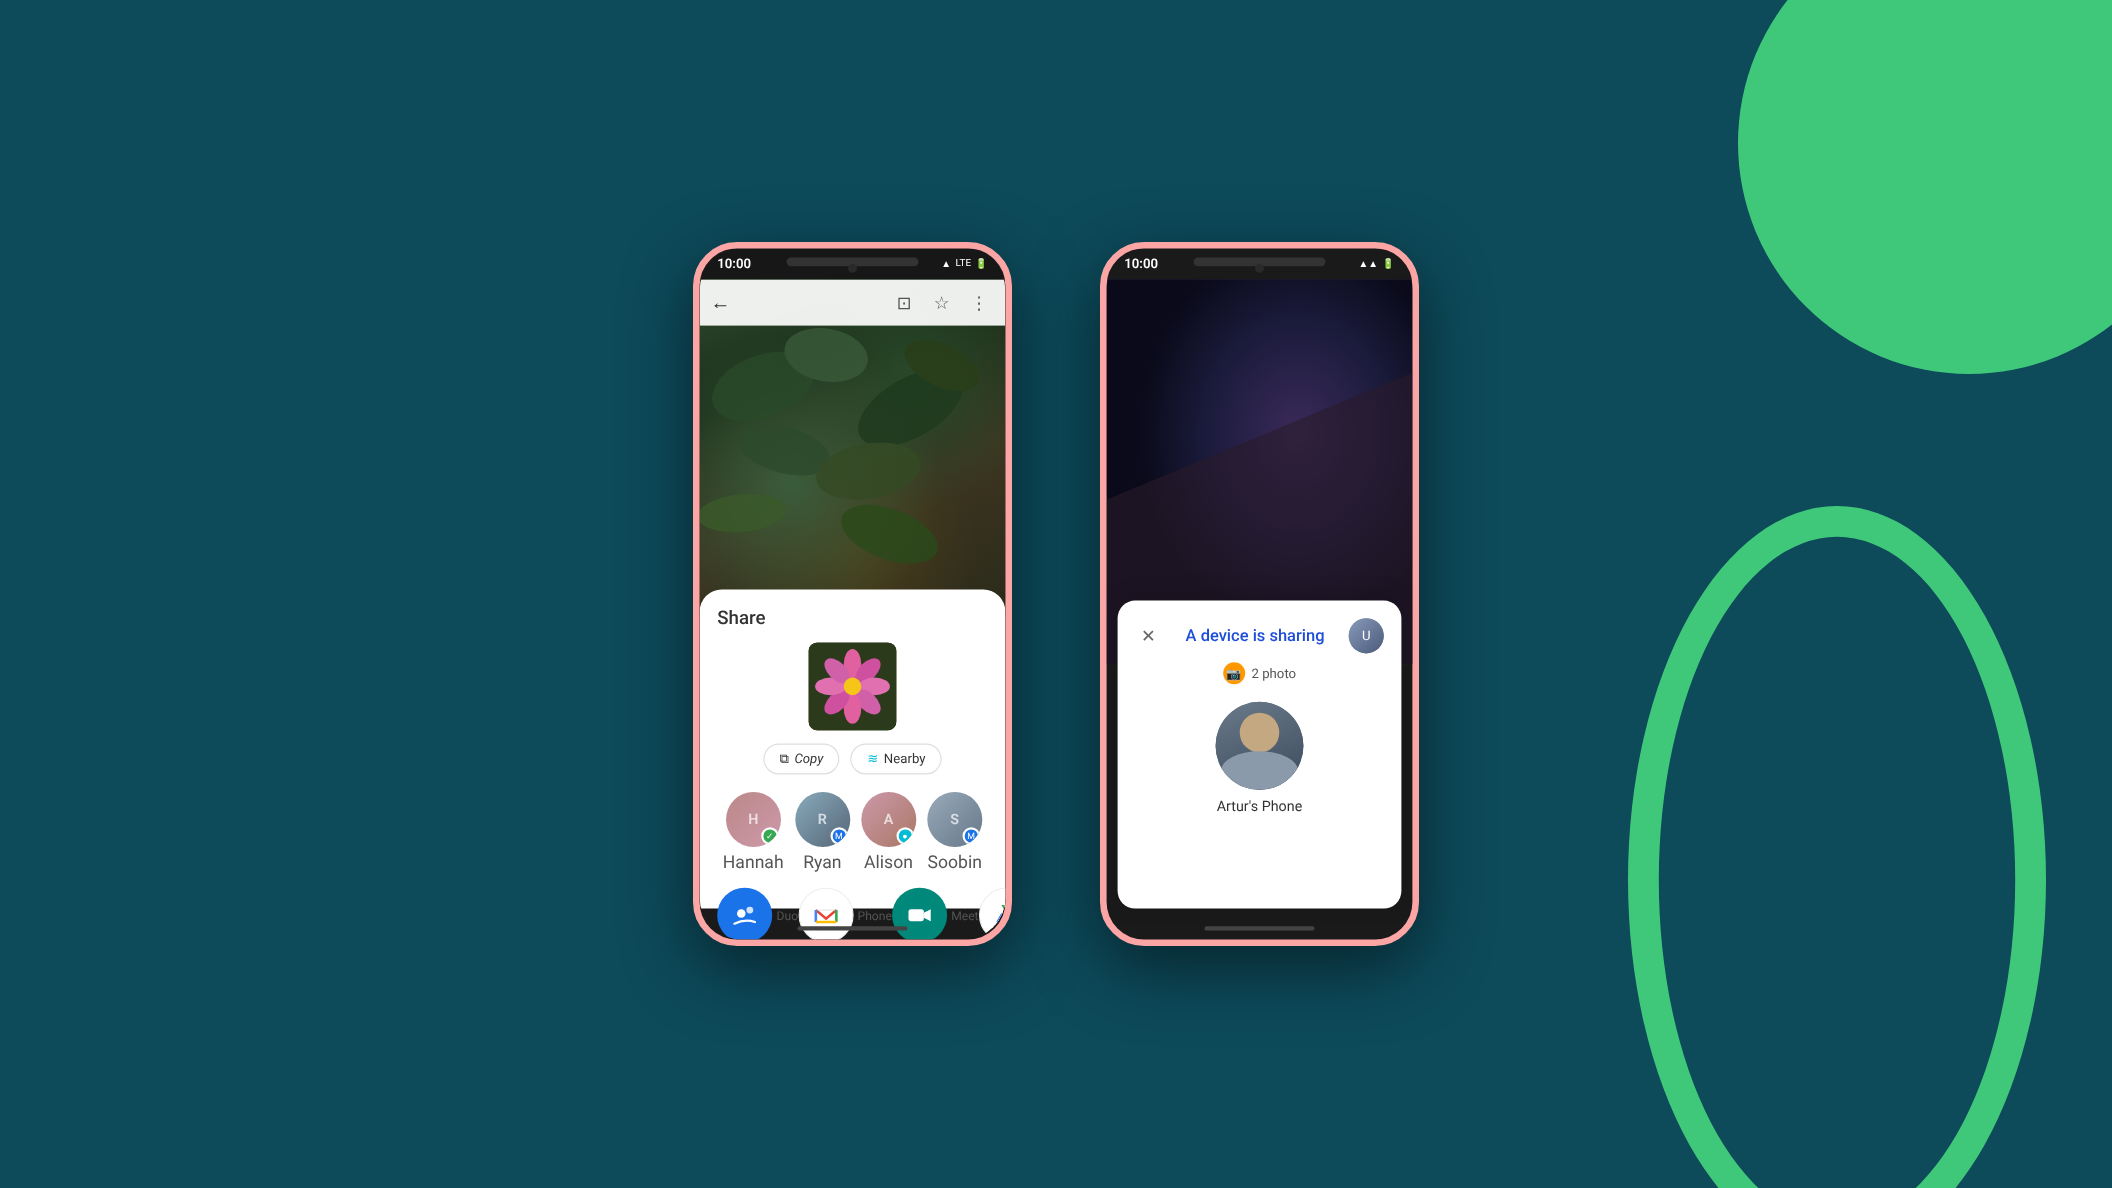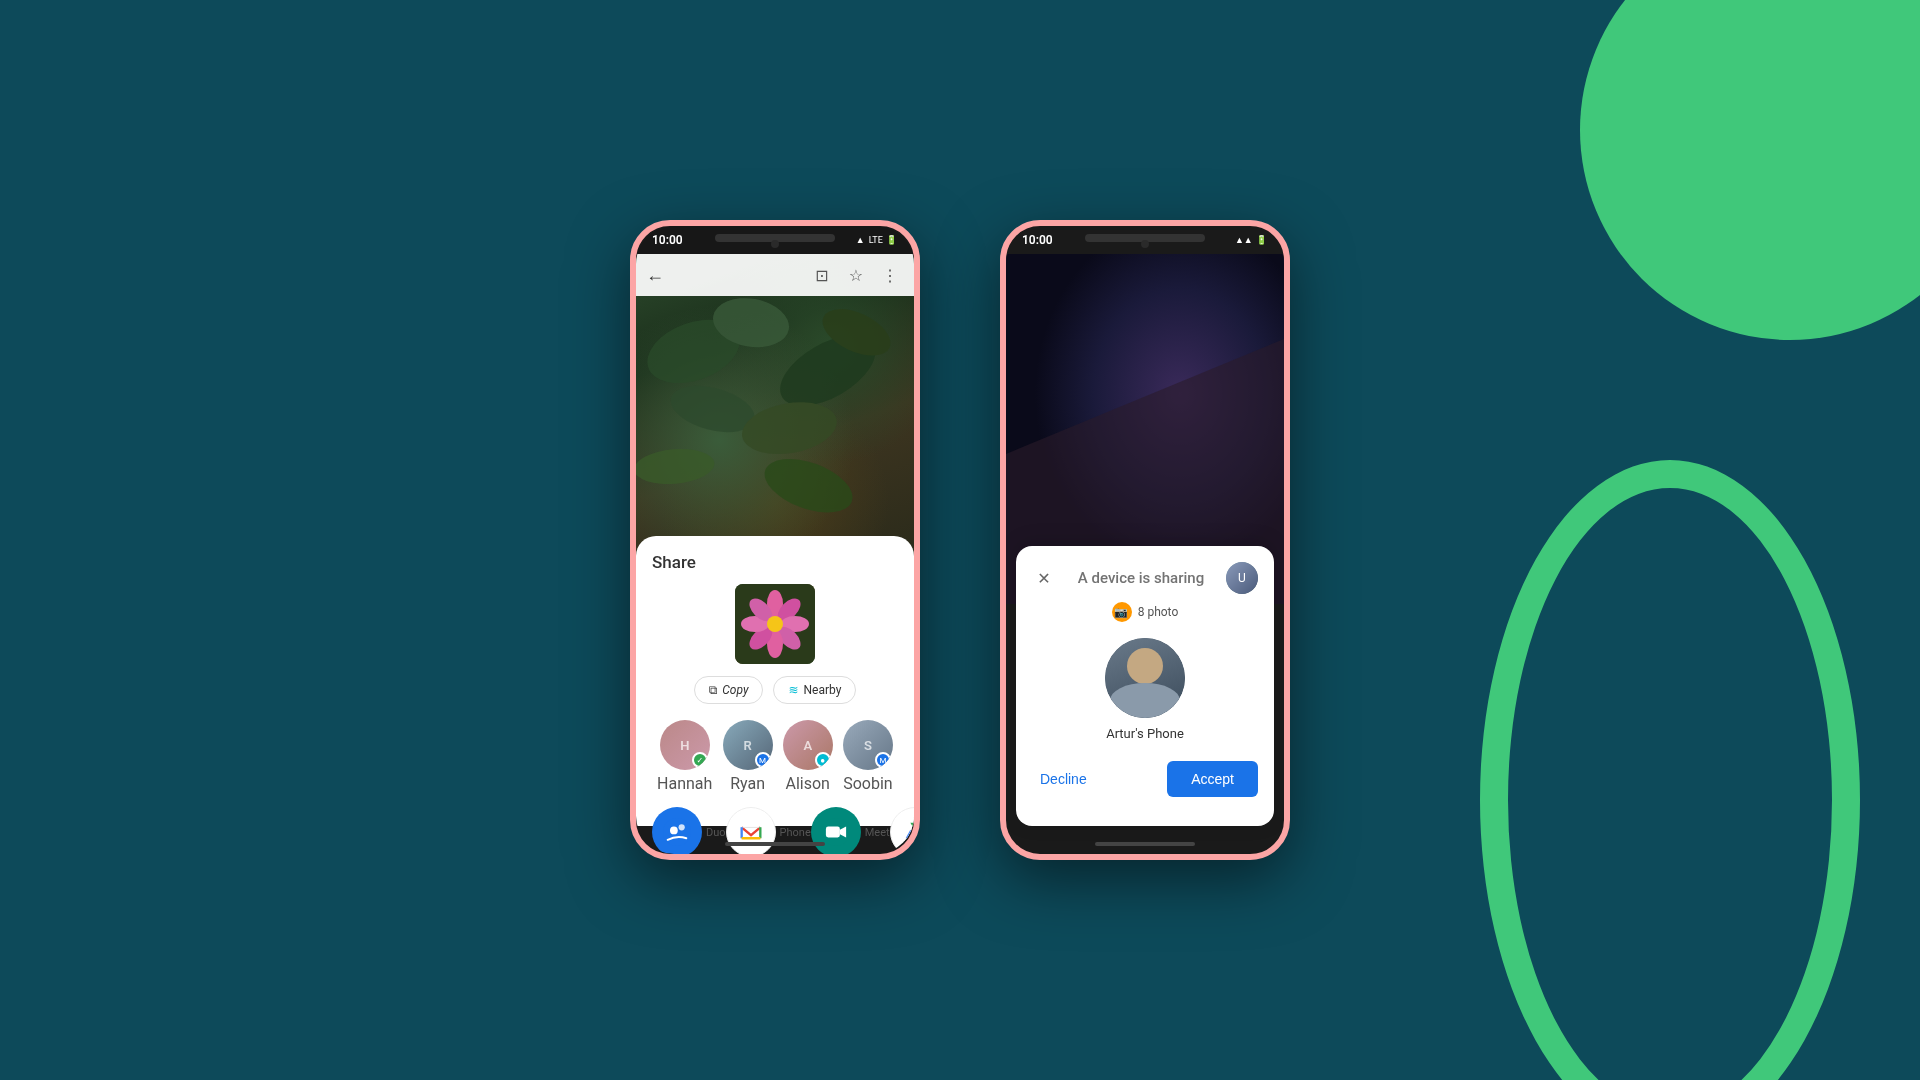--- a/index.html
+++ b/index.html
@@ -336,21 +336,21 @@
       font-size: 16px;
       color: #666;
       cursor: pointer;
     }
 
     .dialog-title {
       flex: 1;
       text-align: center;
       font-size: 15px;
       font-weight: 500;
-      color: #737373;
+      color: #1d4ed8;
     }
 
     .dialog-avatar {
       width: 32px;
       height: 32px;
       border-radius: 50%;
       background: linear-gradient(135deg, #8ab, #456);
       overflow: hidden;
       position: relative;
     }
@@ -639,37 +639,33 @@
         <div class="dialog-header">
           <div class="dialog-close">✕</div>
           <div class="dialog-title">A device is sharing</div>
           <div class="dialog-avatar">
             <div style="width:100%;height:100%;background:linear-gradient(135deg,#8a9aba,#4a5a7a);border-radius:50%;display:flex;align-items:center;justify-content:center;font-size:12px;color:#fff;">U</div>
           </div>
         </div>
 
         <div class="dialog-photo-count">
           <div class="photo-icon">📷</div>
-          <span>8 photo</span>
+          <span>2 photo</span>
         </div>
 
         <div class="device-section">
           <div class="device-avatar">
 
             <div style="width:100%;height:100%;background:linear-gradient(160deg,#6a7a8a,#3a4a5a);border-radius:50%;display:flex;flex-direction:column;align-items:center;justify-content:flex-end;overflow:hidden;">
 
               <div style="width:36px;height:36px;background:#c4a882;border-radius:50%;position:absolute;top:10px;left:50%;transform:translateX(-50%);"></div>
 
               <div style="width:70px;height:35px;background:#8a9aaa;border-radius:50% 50% 0 0;position:absolute;bottom:0;left:50%;transform:translateX(-50%);"></div>
             </div>
           </div>
           <span class="device-name">Artur's Phone</span>
         </div>
 
-        <div class="dialog-footer">
-          <button class="btn-decline">Decline</button>
-          <button class="btn-accept">Accept</button>
-        </div>
       </div>
     </div>
     <div class="phone-bottom-bar"></div>
   </div>
 </div>
 
 </body></html>

